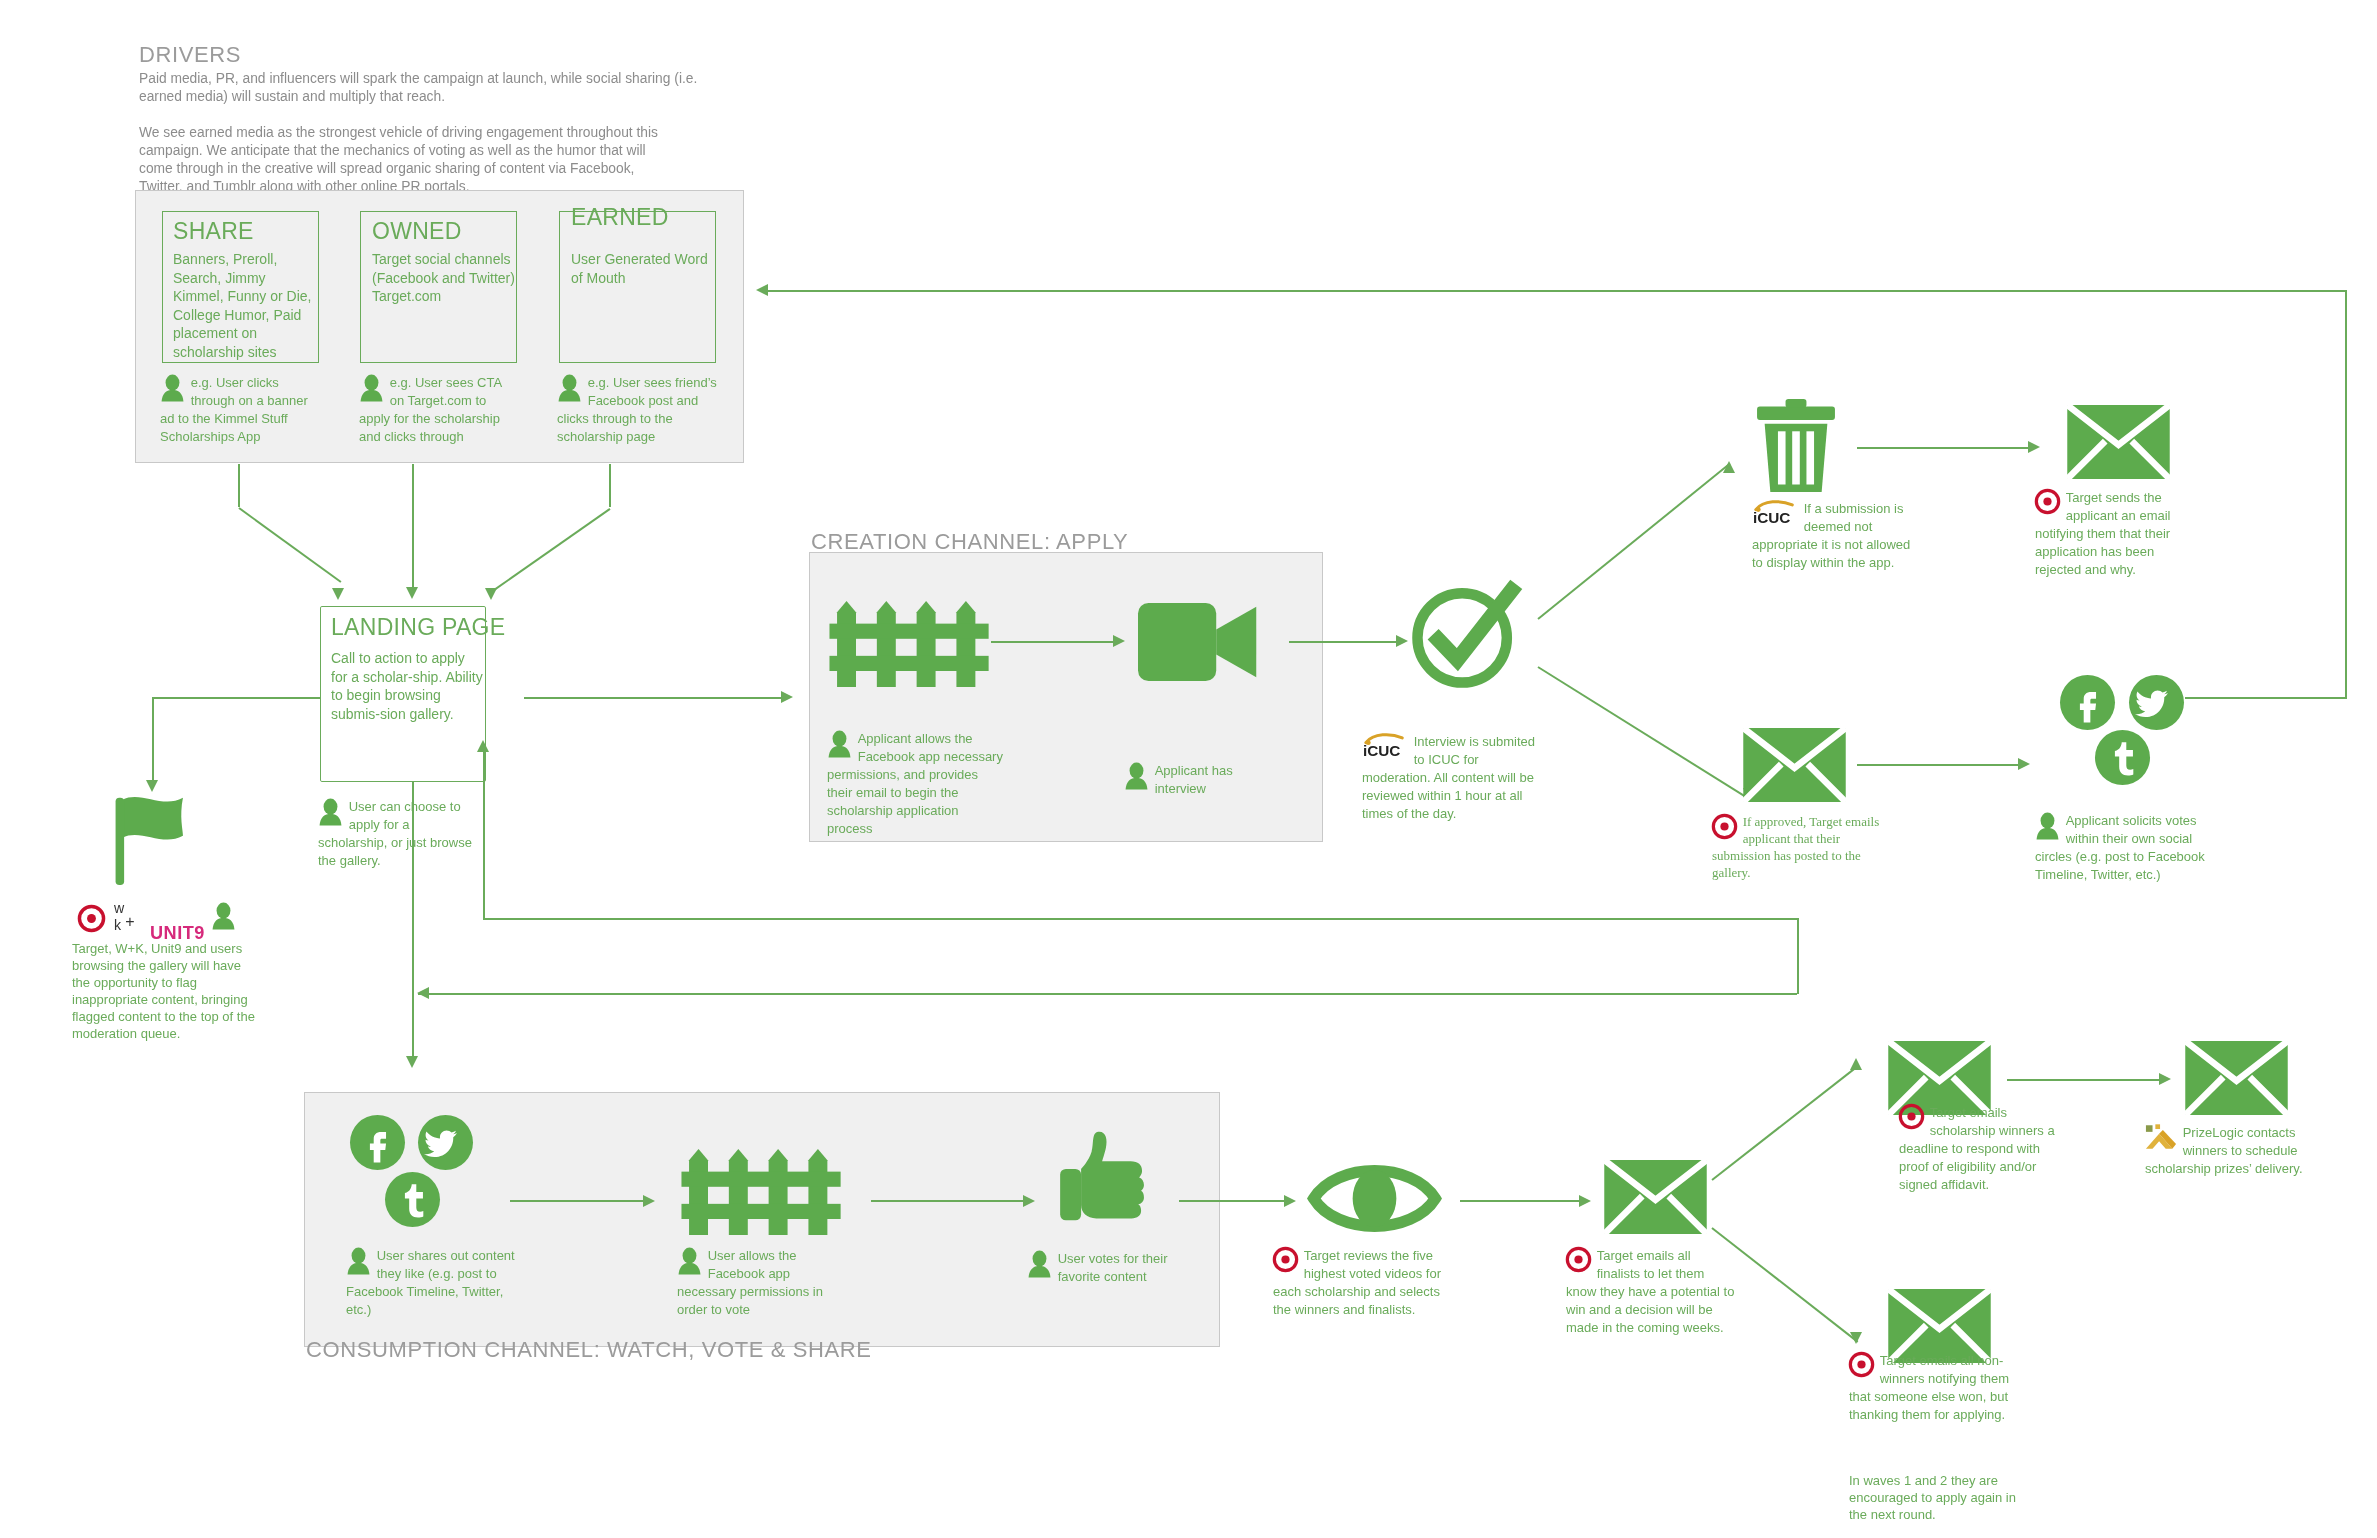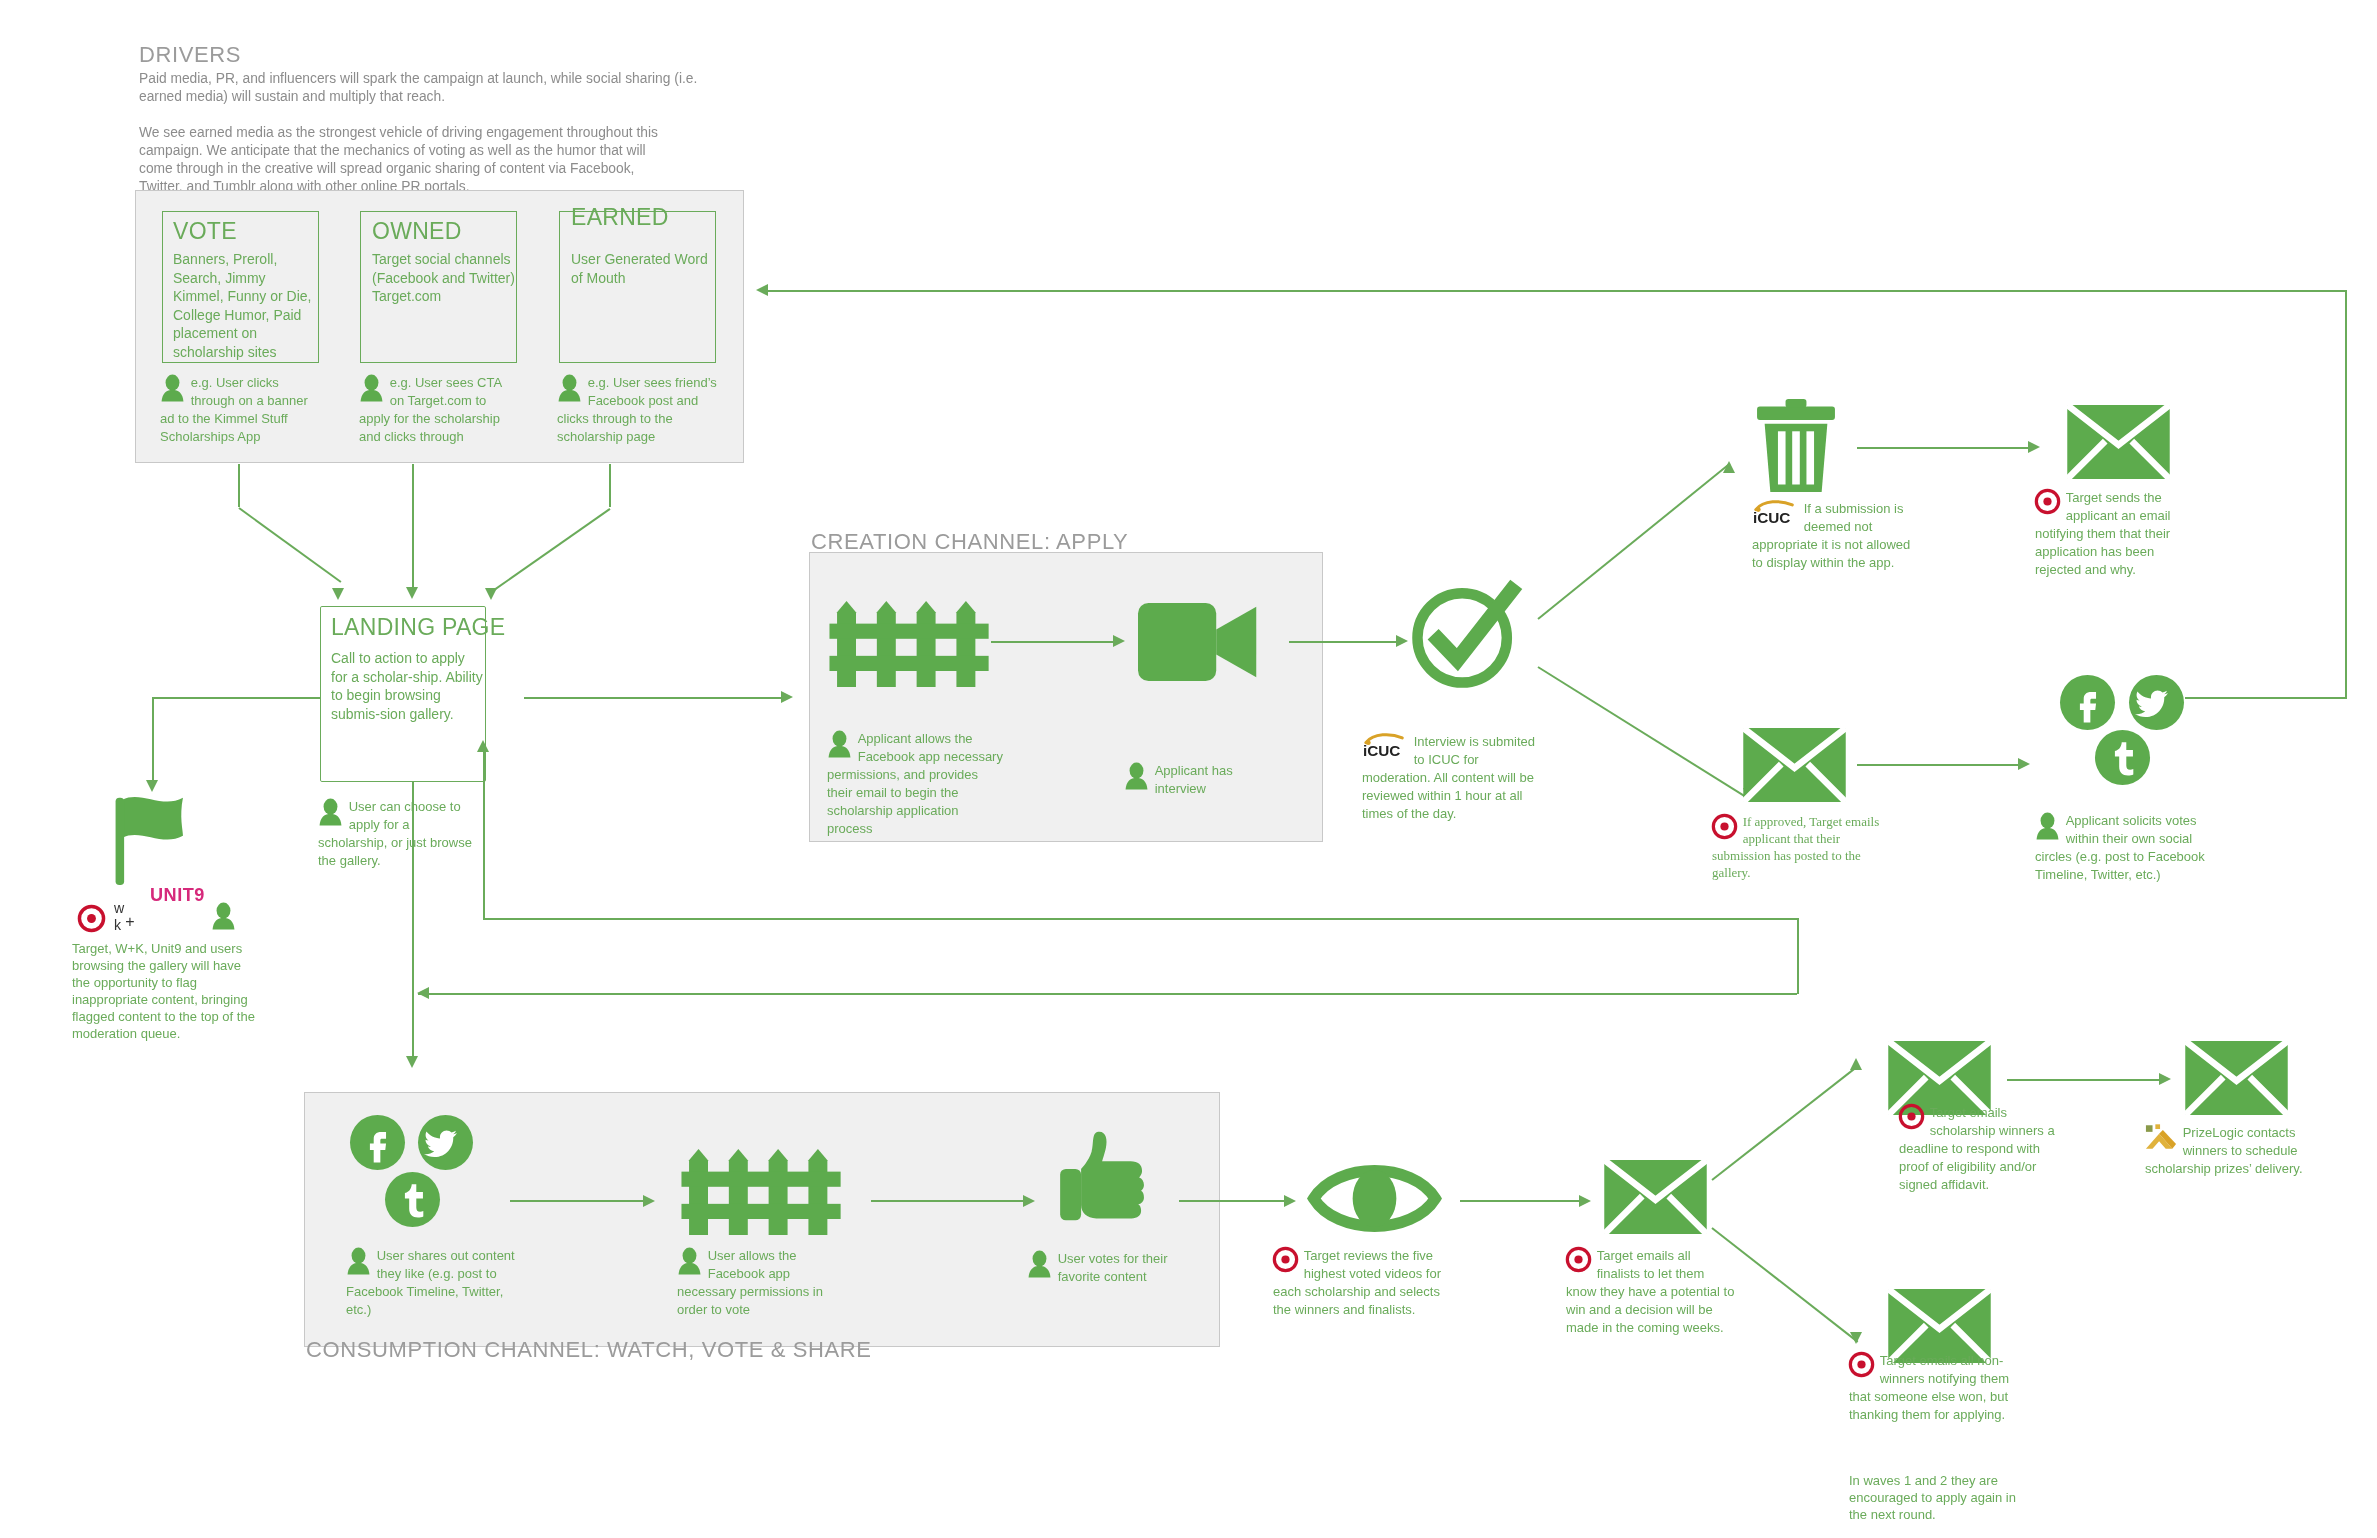--- a/index.html
+++ b/index.html
@@ -42,21 +42,21 @@
 
 <div class="abs sec-title" style="left:139px;top:42px;">DRIVERS</div>
 
 <div class="abs intro" style="left:139px;top:70px;width:571px;">Paid media, PR, and influencers will spark the campaign at launch, while social sharing (i.e. earned media) will sustain and multiply that reach.</div>
 
 <div class="abs intro" style="left:139px;top:124px;width:542px;">We see earned media as the strongest vehicle of driving engagement throughout this campaign. We anticipate that the mechanics of voting as well as the humor that will come through in the creative will spread organic sharing of content via Facebook, Twitter, and Tumblr along with other online PR portals.</div>
 
 <div class="abs panel" style="left:135px;top:190px;width:609px;height:273px;"></div>
 
 <div class="abs greenbox" style="left:162px;top:211px;width:157px;height:152px;"></div>
-<div class="abs box-title" style="left:173px;top:217px;">VOTE</div>
+<div class="abs box-title" style="left:173px;top:217px;">SHARE</div>
 <div class="abs box-body" style="left:173px;top:250px;width:143px;">Banners, Preroll, Search, Jimmy Kimmel, Funny or Die, College Humor, Paid placement on scholarship sites</div>
 <div class="capwrap" style="left:160px;top:373px;width:160px;">
   <span class="inline-ico">
     <svg width="25" height="28.5" viewBox="0 0 26 30">
         <ellipse cx="13" cy="9" rx="7.3" ry="8.4" fill="#5dab4d"></ellipse>
         <path d="M1.5 29 C2 20.5 7 16.6 13 16.6 C19 16.6 24 20.5 24.5 29 Z" fill="#5dab4d"></path>
       </svg>
   </span>
   <span class="txt">e.g. User clicks through on a banner ad to the Kimmel Stuff Scholarships App</span>
 </div>
@@ -126,21 +126,21 @@
       <circle cx="14" cy="14" r="4.6" fill="#c8102e"></circle>
     </svg>
 </div>
 <div class="ico" style="left:112px;top:899px;">
   <svg width="34" height="38" viewBox="0 0 36 40">
     <text x="2" y="15" font-family="Liberation Sans, sans-serif" font-size="15" fill="#333">w</text>
     <text x="2" y="33" font-family="Liberation Sans, sans-serif" font-size="15" fill="#333">k</text>
     <text x="14" y="30" font-family="Liberation Sans, sans-serif" font-size="17" fill="#333">+</text>
   </svg>
 </div>
-<div class="ico" style="left:150px;top:884px;">
+<div class="ico" style="left:150px;top:922px;">
   <svg width="63" height="23" viewBox="0 0 66 24">
     <text x="0" y="18" font-family="Liberation Sans, sans-serif" font-size="19" font-weight="bold" fill="#d6297b" letter-spacing="0.5">UNIT9</text>
   </svg>
 </div>
 <div class="ico" style="left:211px;top:902px;">
   <svg width="25" height="28.5" viewBox="0 0 26 30">
       <ellipse cx="13" cy="9" rx="7.3" ry="8.4" fill="#5dab4d"></ellipse>
       <path d="M1.5 29 C2 20.5 7 16.6 13 16.6 C19 16.6 24 20.5 24.5 29 Z" fill="#5dab4d"></path>
     </svg>
 </div>

